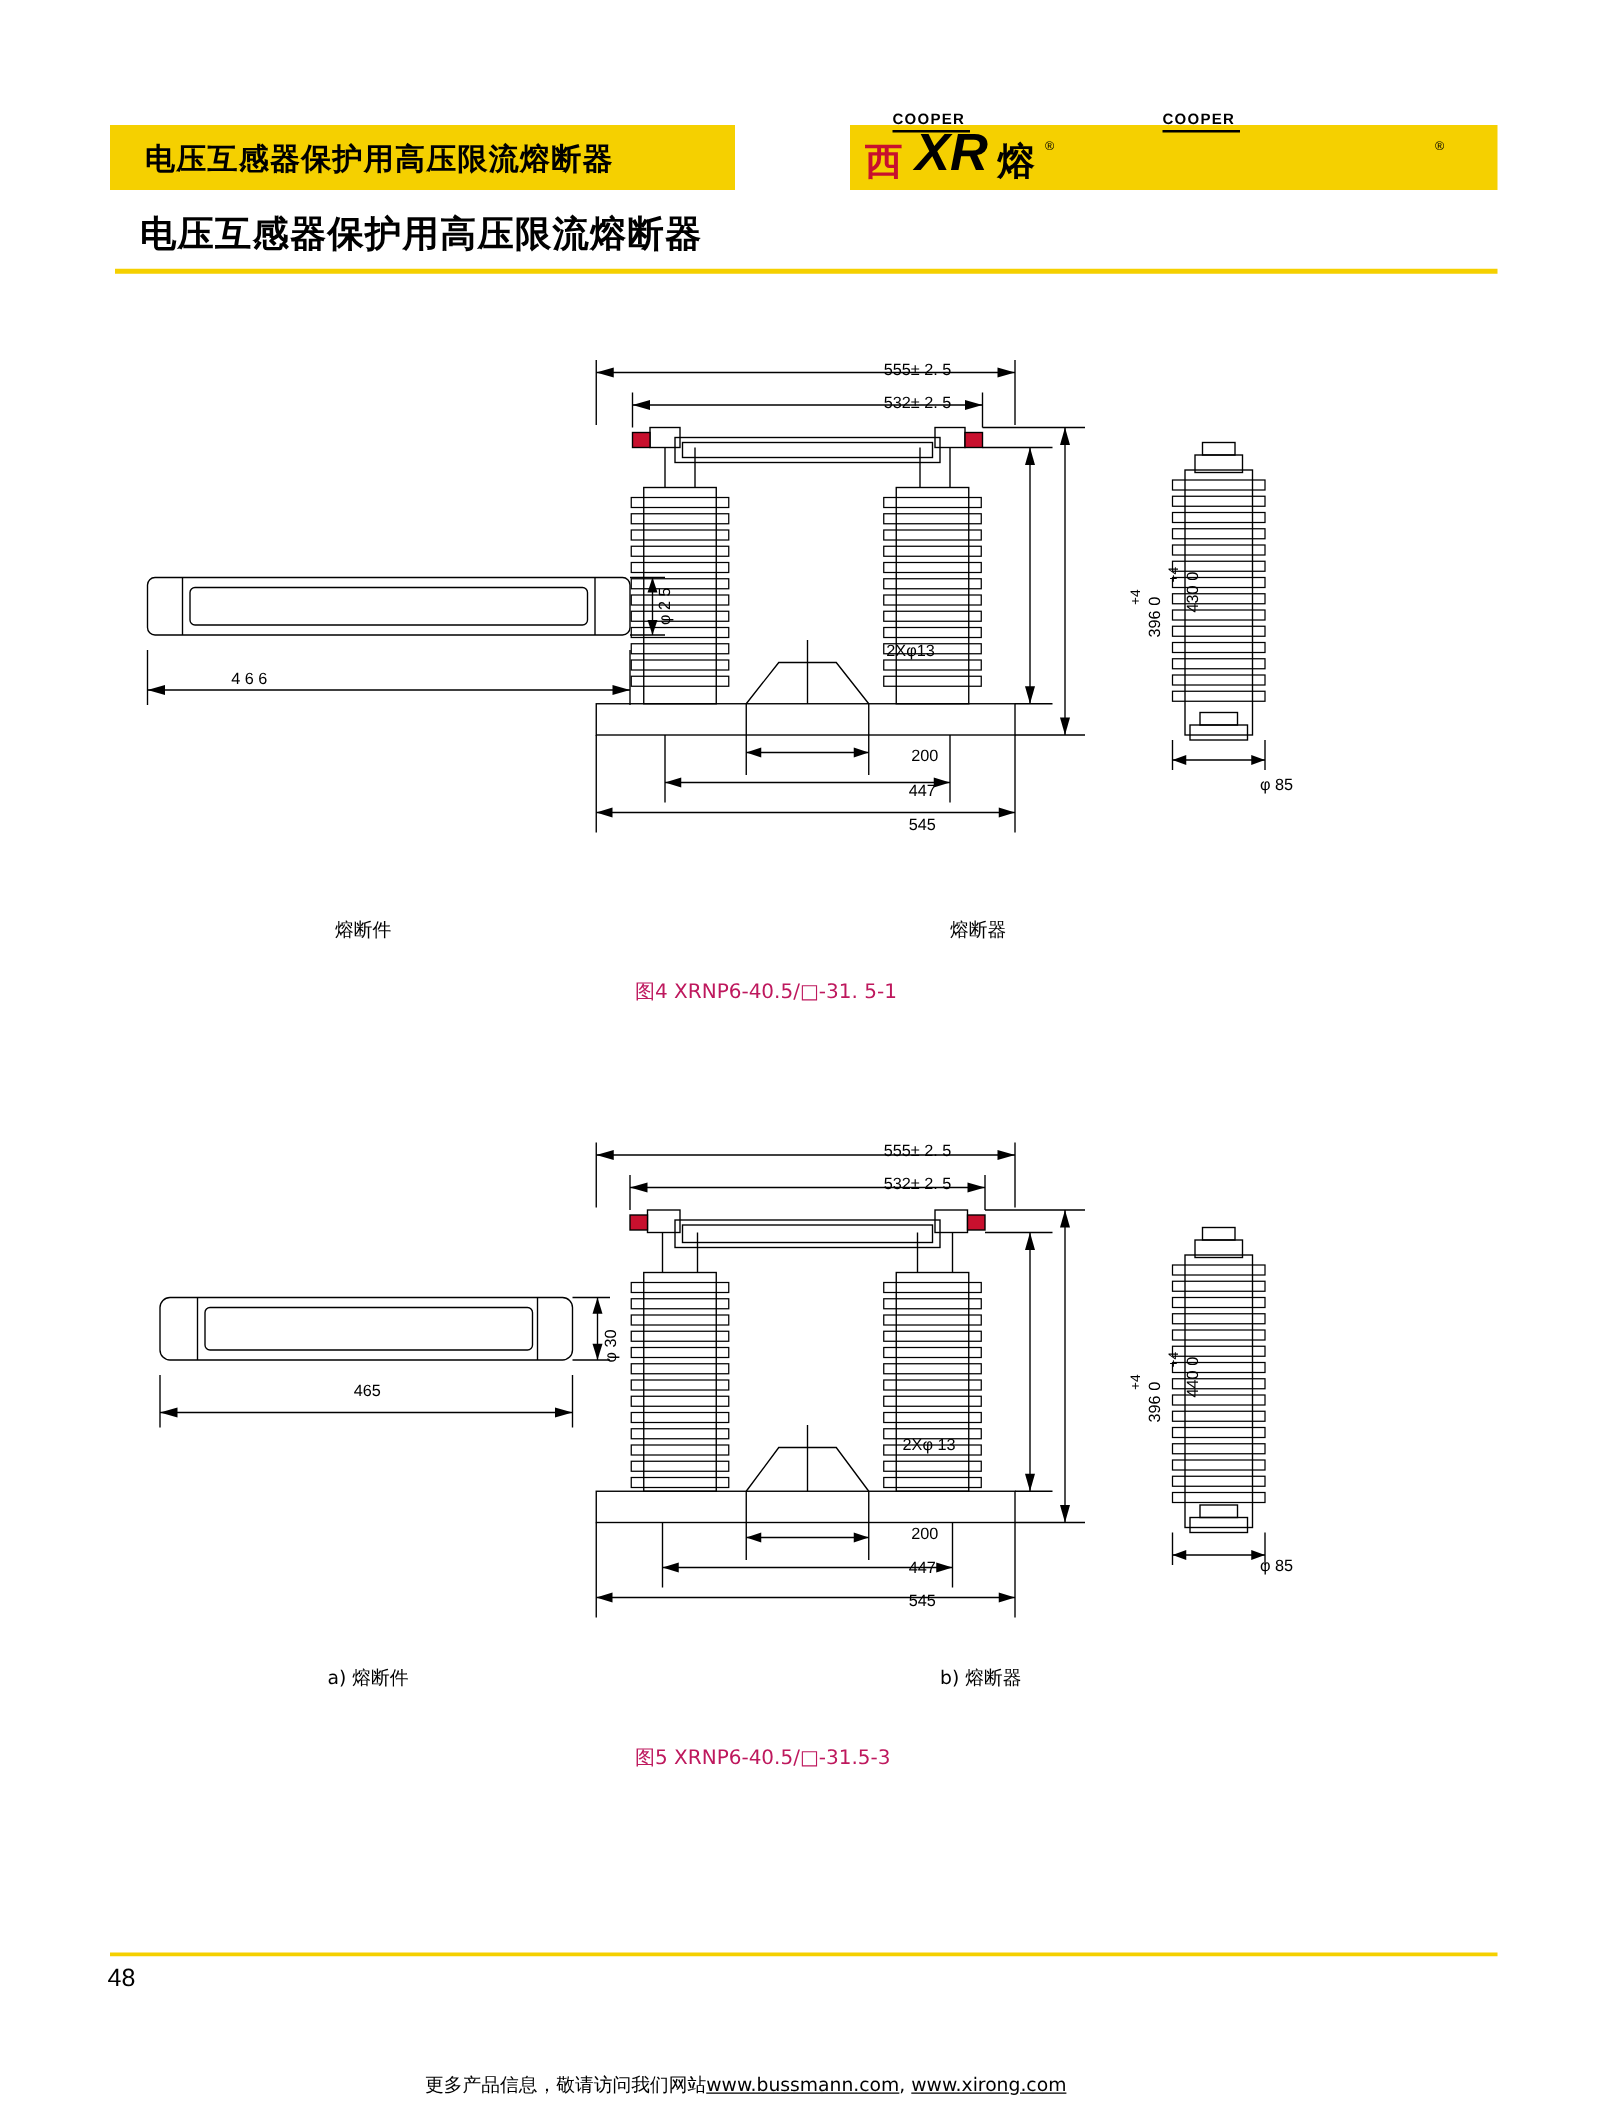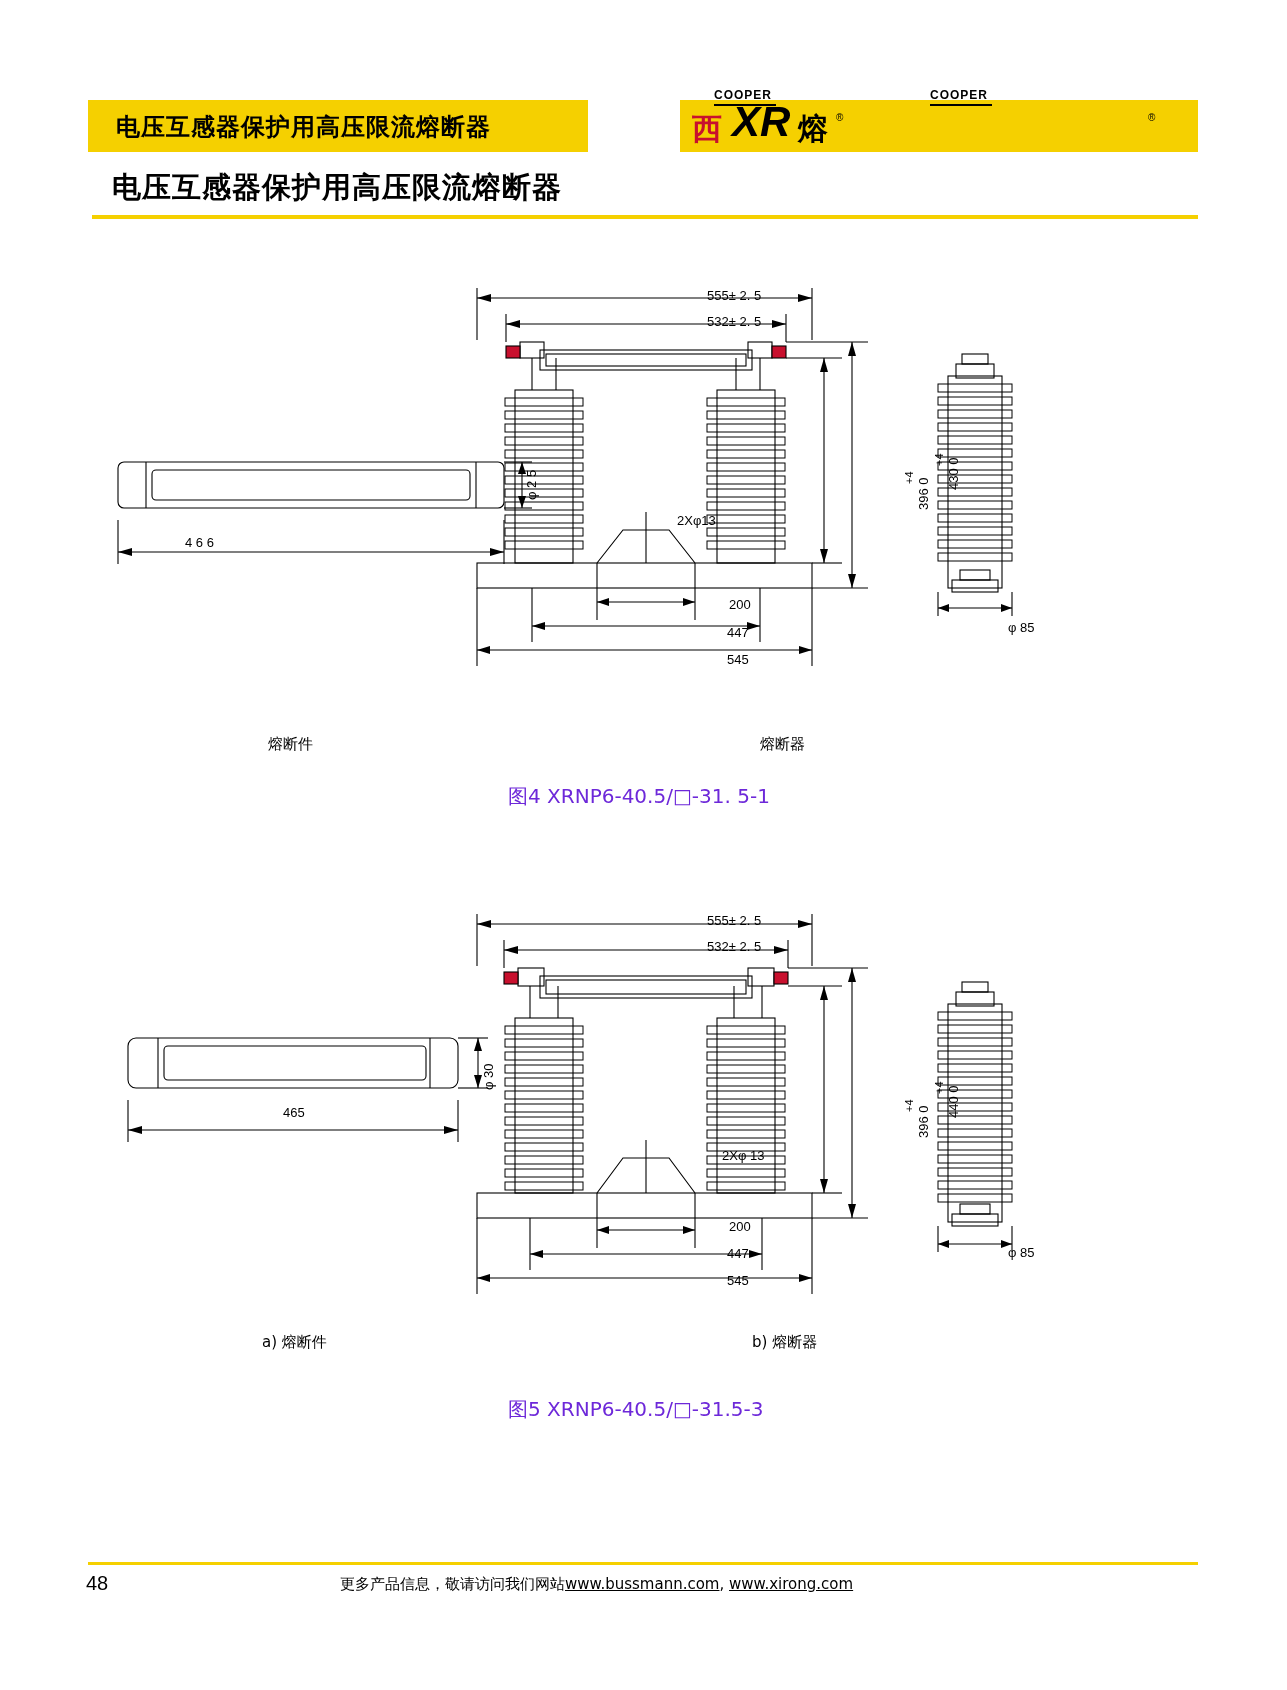--- a/index.html
+++ b/index.html
@@ -158,22 +158,22 @@
     font-family: "Liberation Sans", sans-serif;
     font-size: 13px;
     color: #000;
     white-space: nowrap;
     transform-origin: 0 0;
     transform: rotate(-90deg);
   }
   .cap {
     position: absolute;
     font-family: "DejaVu Sans", sans-serif;
-    font-size: 20px;
-    color: #6d28d9;
+    font-size: 16px;
+    color: #be185d;
     white-space: nowrap;
   }
 
   
   .footer-rule {
     position: absolute;
     left: 88px;
     top: 1562px;
     width: 1110px;
     height: 3px;
@@ -183,21 +183,21 @@
     position: absolute;
     left: 86px;
     top: 1572px;
     font-family: "Liberation Sans", sans-serif;
     font-size: 20px;
     font-weight: normal;
   }
   .footer-text {
     position: absolute;
     left: 340px;
-    top: 1575px;
+    top: 1659px;
     font-family: "DejaVu Sans", sans-serif;
     font-size: 15px;
     white-space: nowrap;
   }
   .footer-link {
     text-decoration: underline;
     color: #000;
   }
 
   svg { display: block; }
@@ -372,21 +372,21 @@
         <path d="M912 328 L901 324 L901 332 Z" fill="#000" stroke="none"></path>
       </g>
     </svg>
   </div>
 
   <div class="dim" style="left:185px; top:535px;">4 6 6</div>
   <div class="dim-v" style="left:524px; top:500px;">φ 2 5</div>
 
   <div class="dim" style="left:707px; top:288px;">555± 2. 5</div>
   <div class="dim" style="left:707px; top:314px;">532± 2. 5</div>
-  <div class="dim" style="left:677px; top:513px;">2Xφ13</div>
+  <div class="dim" style="left:709px; top:513px;">2Xφ13</div>
   <div class="dim" style="left:729px; top:597px;">200</div>
   <div class="dim" style="left:727px; top:625px;">447</div>
   <div class="dim" style="left:727px; top:652px;">545</div>
   <div class="dim-v" style="left:916px; top:510px;">396 0</div>
   <div class="dim-v" style="left:903px; top:484px; font-size:11px;">+4</div>
   <div class="dim-v" style="left:946px; top:490px;">430 0</div>
   <div class="dim-v" style="left:933px; top:466px; font-size:11px;">+4</div>
   <div class="dim" style="left:1008px; top:620px;">φ 85</div>
 
   <div class="lbl" style="left:268px; top:735px;">熔断件</div>

